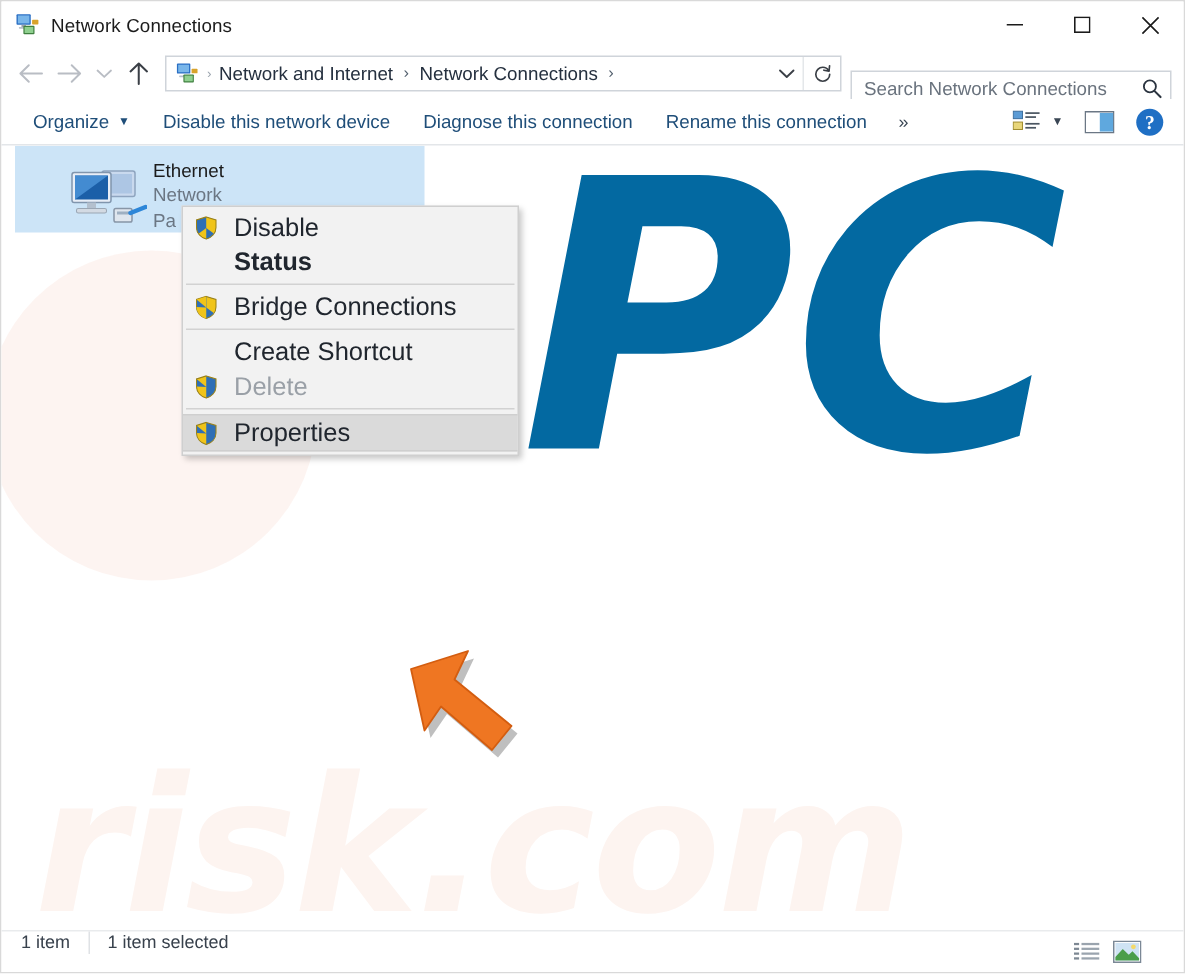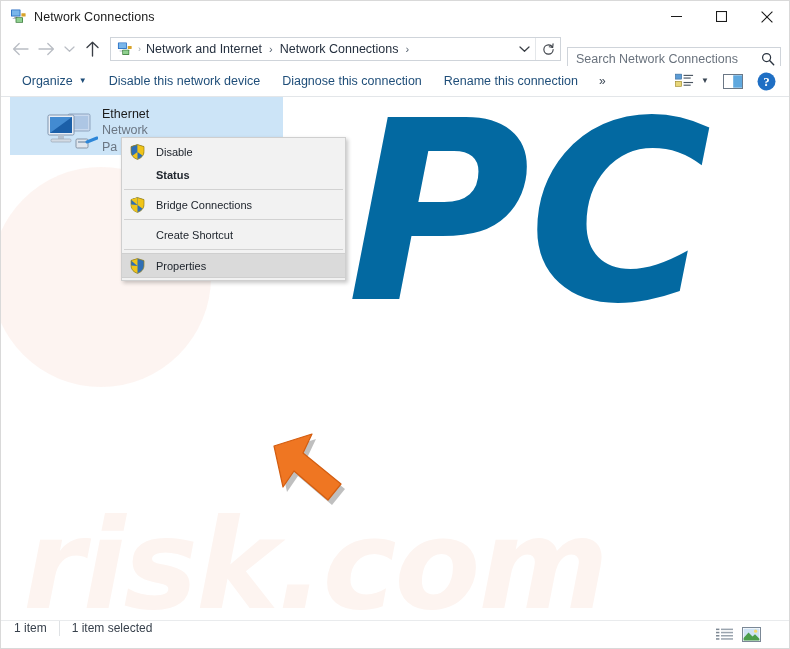--- a/index.html
+++ b/index.html
@@ -172,21 +172,21 @@
     position:absolute;left:120px;top:40px;width:225px;
     background:#f2f2f2;
     border:1px solid #cfcfcf;
     box-shadow:2px 2px 4px rgba(0,0,0,.22);
     padding:2px 0 2px 0;
     box-sizing:border-box;
     z-index:5;
   }
   .mi{
     height:23px;display:flex;align-items:center;
-    font-size:11px;color:#20262e;
+    font-size:17px;color:#20262e;
     padding-left:8px;box-sizing:border-box;
     position:relative;
   }
   .mi.bold .mi-label{font-weight:bold;}
   .mi.disabled .mi-label{color:#9aa0a7;}
   .mi.hover{background:#dadada;border-top:1px solid #cfcfcf;border-bottom:1px solid #cfcfcf;height:25px;}
   .mi-ico{width:16px;height:16px;margin-right:10px;flex:none;position:relative;}
   .mi-label{white-space:nowrap;}
   .msep{height:1px;background:#d2d2d2;margin:3px 2px 3px 2px;}
 
@@ -414,20 +414,31 @@
         <span class="mi-label">Bridge Connections</span>
       </div>
 
       <div class="msep"></div>
 
       <div class="mi">
         <span class="mi-ico"></span>
         <span class="mi-label">Create Shortcut</span>
       </div>
 
+      <div class="mi disabled">
+        <span class="mi-ico">
+          <svg width="15" height="16" viewBox="0 0 15 16">
+            <path d="M7.5 0.6 L14 2.6 V7.6 C14 11.5 11 14.3 7.5 15.4 C4 14.3 1 11.5 1 7.6 V2.6 Z" fill="#2f6fb5"></path>
+            <path d="M1 2.6 L7.5 0.6 V8 Z" fill="#f0c419"></path>
+            <path d="M7.5 8 V15.4 C4 14.3 1 11.5 1 7.6 Z" fill="#f0c419"></path>
+            <path d="M7.5 0.6 L14 2.6 V7.6 C14 11.5 11 14.3 7.5 15.4 C4 14.3 1 11.5 1 7.6 V2.6 Z" fill="none" stroke="#9c8216" stroke-width="0.7"></path>
+          </svg>
+        </span>
+        <span class="mi-label">Delete</span>
+      </div>
 
 
       <div class="msep"></div>
 
       <div class="mi hover">
         <span class="mi-ico">
           <svg width="15" height="16" viewBox="0 0 15 16">
             <path d="M7.5 0.6 L14 2.6 V7.6 C14 11.5 11 14.3 7.5 15.4 C4 14.3 1 11.5 1 7.6 V2.6 Z" fill="#2f6fb5"></path>
             <path d="M1 2.6 L7.5 0.6 V8 Z" fill="#f0c419"></path>
             <path d="M7.5 8 V15.4 C4 14.3 1 11.5 1 7.6 Z" fill="#f0c419"></path>

